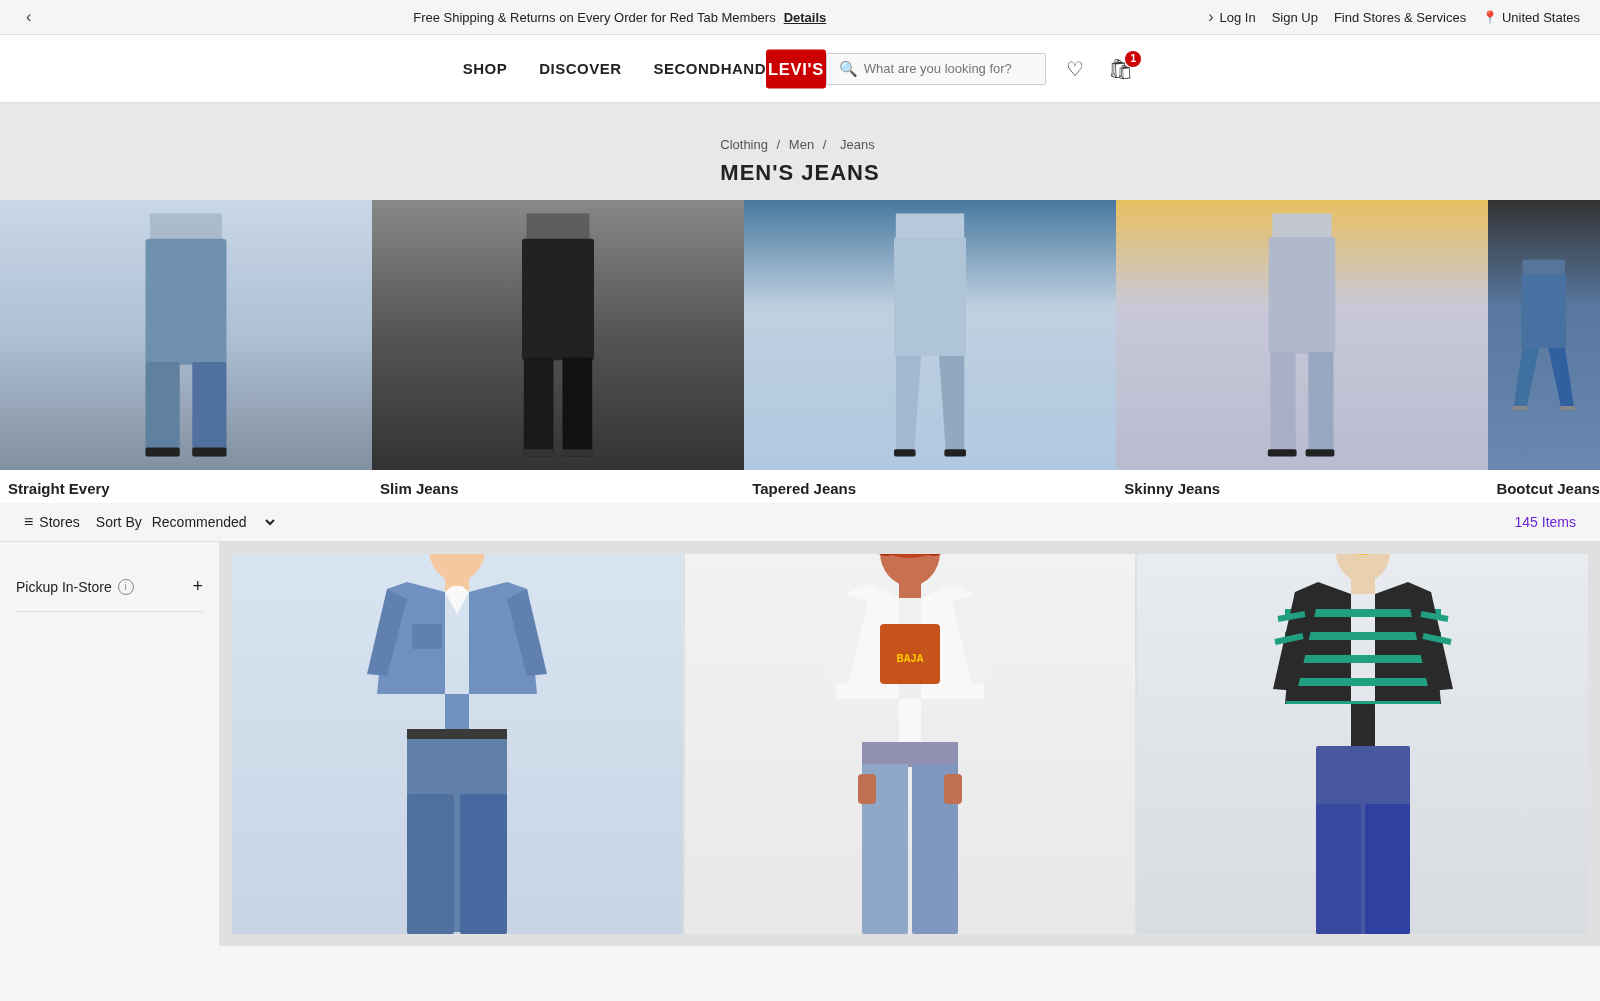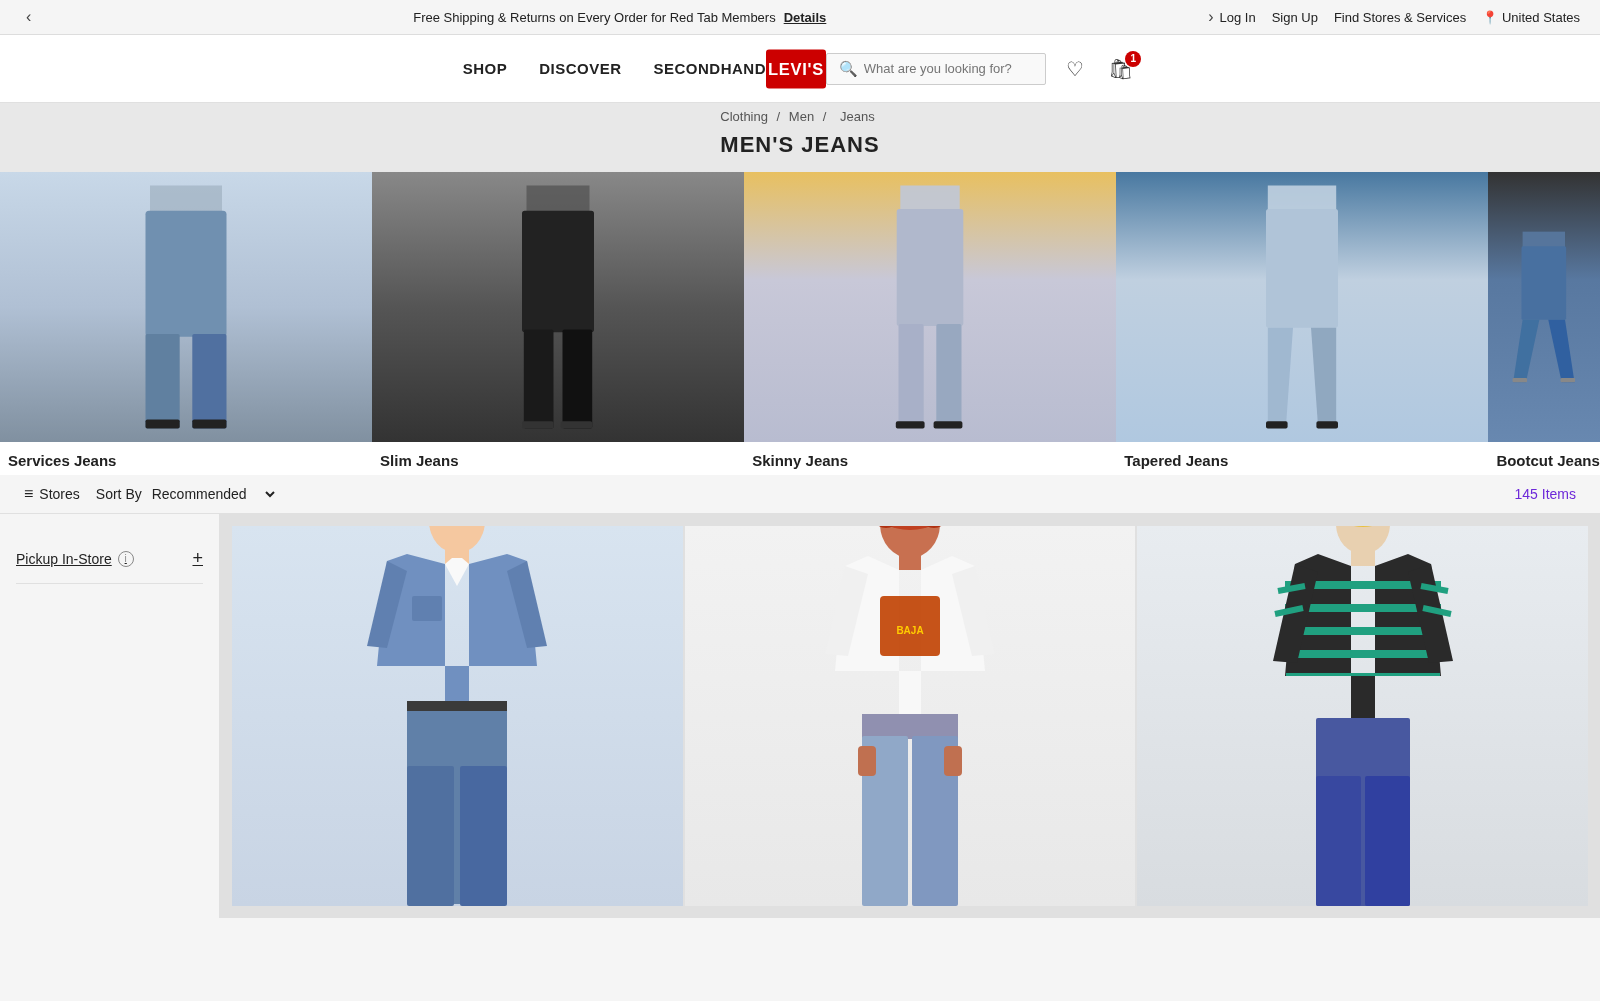--- a/index.html
+++ b/index.html
@@ -115,21 +115,21 @@
       display: flex;
       align-items: center;
       justify-content: center;
       font-weight: bold;
     }
 
     
     .breadcrumb-section {
       background: #e8e8e8;
       text-align: center;
-      padding: 6px 0 14px;
+      padding: 34px 0 14px;
     }
     .breadcrumb {
       font-size: 13px;
       color: #555;
       margin-bottom: 8px;
     }
     .breadcrumb a { color: #555; text-decoration: none; }
     .breadcrumb span { margin: 0 5px; }
     .page-title {
       font-size: 22px;
@@ -239,21 +239,20 @@
       background: #f5f5f5;
       border-right: 1px solid #e0e0e0;
     }
     .sidebar-filter-item {
       display: flex;
       align-items: center;
       justify-content: space-between;
       padding: 14px 0;
       border-bottom: 1px solid #e0e0e0;
       cursor: pointer;
-      text-decoration: underline;
     }
     .sidebar-filter-label {
       font-size: 14px;
       font-weight: 500;
       color: #222;
       display: flex;
       align-items: center;
       gap: 6px;
     }
     .info-icon {
@@ -360,63 +359,63 @@
       <div class="category-placeholder cat-straight">
         <svg viewBox="0 0 200 270" width="180" height="270" xmlns="http://www.w3.org/2000/svg">
           <rect x="60" y="0" width="80" height="30" fill="#a0b0c0" opacity="0.7"></rect>
           <rect x="55" y="28" width="90" height="140" fill="#7090b0" rx="4"></rect>
           <rect x="55" y="165" width="38" height="105" fill="#6080a0" rx="2"></rect>
           <rect x="107" y="165" width="38" height="105" fill="#5070a0" rx="2"></rect>
           <rect x="55" y="260" width="38" height="10" fill="#222" rx="2"></rect>
           <rect x="107" y="260" width="38" height="10" fill="#222" rx="2"></rect>
         </svg>
       </div>
-      <div class="category-label">Services Jeans</div>
+      <div class="category-label">Straight Every</div>
     </div>
 
     <div class="category-item">
       <div class="category-placeholder cat-slim">
         <svg viewBox="0 0 200 270" width="180" height="270" xmlns="http://www.w3.org/2000/svg">
           <rect x="65" y="0" width="70" height="30" fill="#555" opacity="0.8"></rect>
           <rect x="60" y="28" width="80" height="135" fill="#222" rx="3"></rect>
           <rect x="62" y="160" width="33" height="110" fill="#1a1a1a" rx="2"></rect>
           <rect x="105" y="160" width="33" height="110" fill="#111" rx="2"></rect>
           <rect x="60" y="262" width="35" height="8" fill="#333" rx="2"></rect>
           <rect x="103" y="262" width="35" height="8" fill="#333" rx="2"></rect>
         </svg>
       </div>
       <div class="category-label">Slim Jeans</div>
     </div>
 
     <div class="category-item">
+      <div class="category-placeholder" style="background: linear-gradient(180deg, #4878a0 0%, #c0d0e0 40%, #b0c8e0 100%);">
+        <svg viewBox="0 0 200 270" width="180" height="270" xmlns="http://www.w3.org/2000/svg">
+          <rect x="62" y="0" width="76" height="28" fill="#c0d0e0" opacity="0.9"></rect>
+          <rect x="60" y="26" width="80" height="132" fill="#b0c4d8" rx="3"></rect>
+          <polygon points="62,158 90,158 82,270 62,270" fill="#a0b8d0"></polygon>
+          <polygon points="138,158 110,158 118,270 138,270" fill="#90a8c0"></polygon>
+          <rect x="60" y="262" width="24" height="8" fill="#222" rx="2"></rect>
+          <rect x="116" y="262" width="24" height="8" fill="#222" rx="2"></rect>
+        </svg>
+      </div>
+      <div class="category-label">Tapered Jeans</div>
+    </div>
+
+    <div class="category-item">
       <div class="category-placeholder" style="background: linear-gradient(180deg, #e8c060 0%, #c8c8d8 40%, #b8bcd0 100%);">
         <svg viewBox="0 0 200 270" width="180" height="270" xmlns="http://www.w3.org/2000/svg">
           <rect x="67" y="0" width="66" height="28" fill="#c0c8d8" opacity="0.9"></rect>
           <rect x="63" y="26" width="74" height="130" fill="#b0b8cc" rx="3"></rect>
           <rect x="65" y="154" width="28" height="116" fill="#a8b0c8" rx="2"></rect>
           <rect x="107" y="154" width="28" height="116" fill="#98a8c0" rx="2"></rect>
           <rect x="62" y="262" width="32" height="8" fill="#222" rx="2"></rect>
           <rect x="104" y="262" width="32" height="8" fill="#222" rx="2"></rect>
         </svg>
       </div>
       <div class="category-label">Skinny Jeans</div>
-    </div>
-
-    <div class="category-item">
-      <div class="category-placeholder" style="background: linear-gradient(180deg, #4878a0 0%, #c0d0e0 40%, #b0c8e0 100%);">
-        <svg viewBox="0 0 200 270" width="180" height="270" xmlns="http://www.w3.org/2000/svg">
-          <rect x="62" y="0" width="76" height="28" fill="#c0d0e0" opacity="0.9"></rect>
-          <rect x="60" y="26" width="80" height="132" fill="#b0c4d8" rx="3"></rect>
-          <polygon points="62,158 90,158 82,270 62,270" fill="#a0b8d0"></polygon>
-          <polygon points="138,158 110,158 118,270 138,270" fill="#90a8c0"></polygon>
-          <rect x="60" y="262" width="24" height="8" fill="#222" rx="2"></rect>
-          <rect x="116" y="262" width="24" height="8" fill="#222" rx="2"></rect>
-        </svg>
-      </div>
-      <div class="category-label">Tapered Jeans</div>
     </div>
 
     <div class="category-item">
       <div class="category-placeholder" style="background: linear-gradient(180deg, #333 0%, #5878a0 40%, #6888b0 100%);">
         <svg viewBox="0 0 200 270" width="180" height="270" xmlns="http://www.w3.org/2000/svg">
           <rect x="62" y="0" width="76" height="28" fill="#5878a0" opacity="0.9"></rect>
           <rect x="60" y="26" width="80" height="132" fill="#4870a0" rx="3"></rect>
           <polygon points="62,158 92,158 68,270 45,270" fill="#4070a0"></polygon>
           <polygon points="138,158 108,158 132,270 155,270" fill="#3060a0"></polygon>
           <rect x="44" y="262" width="26" height="8" fill="#888" rx="2"></rect>

